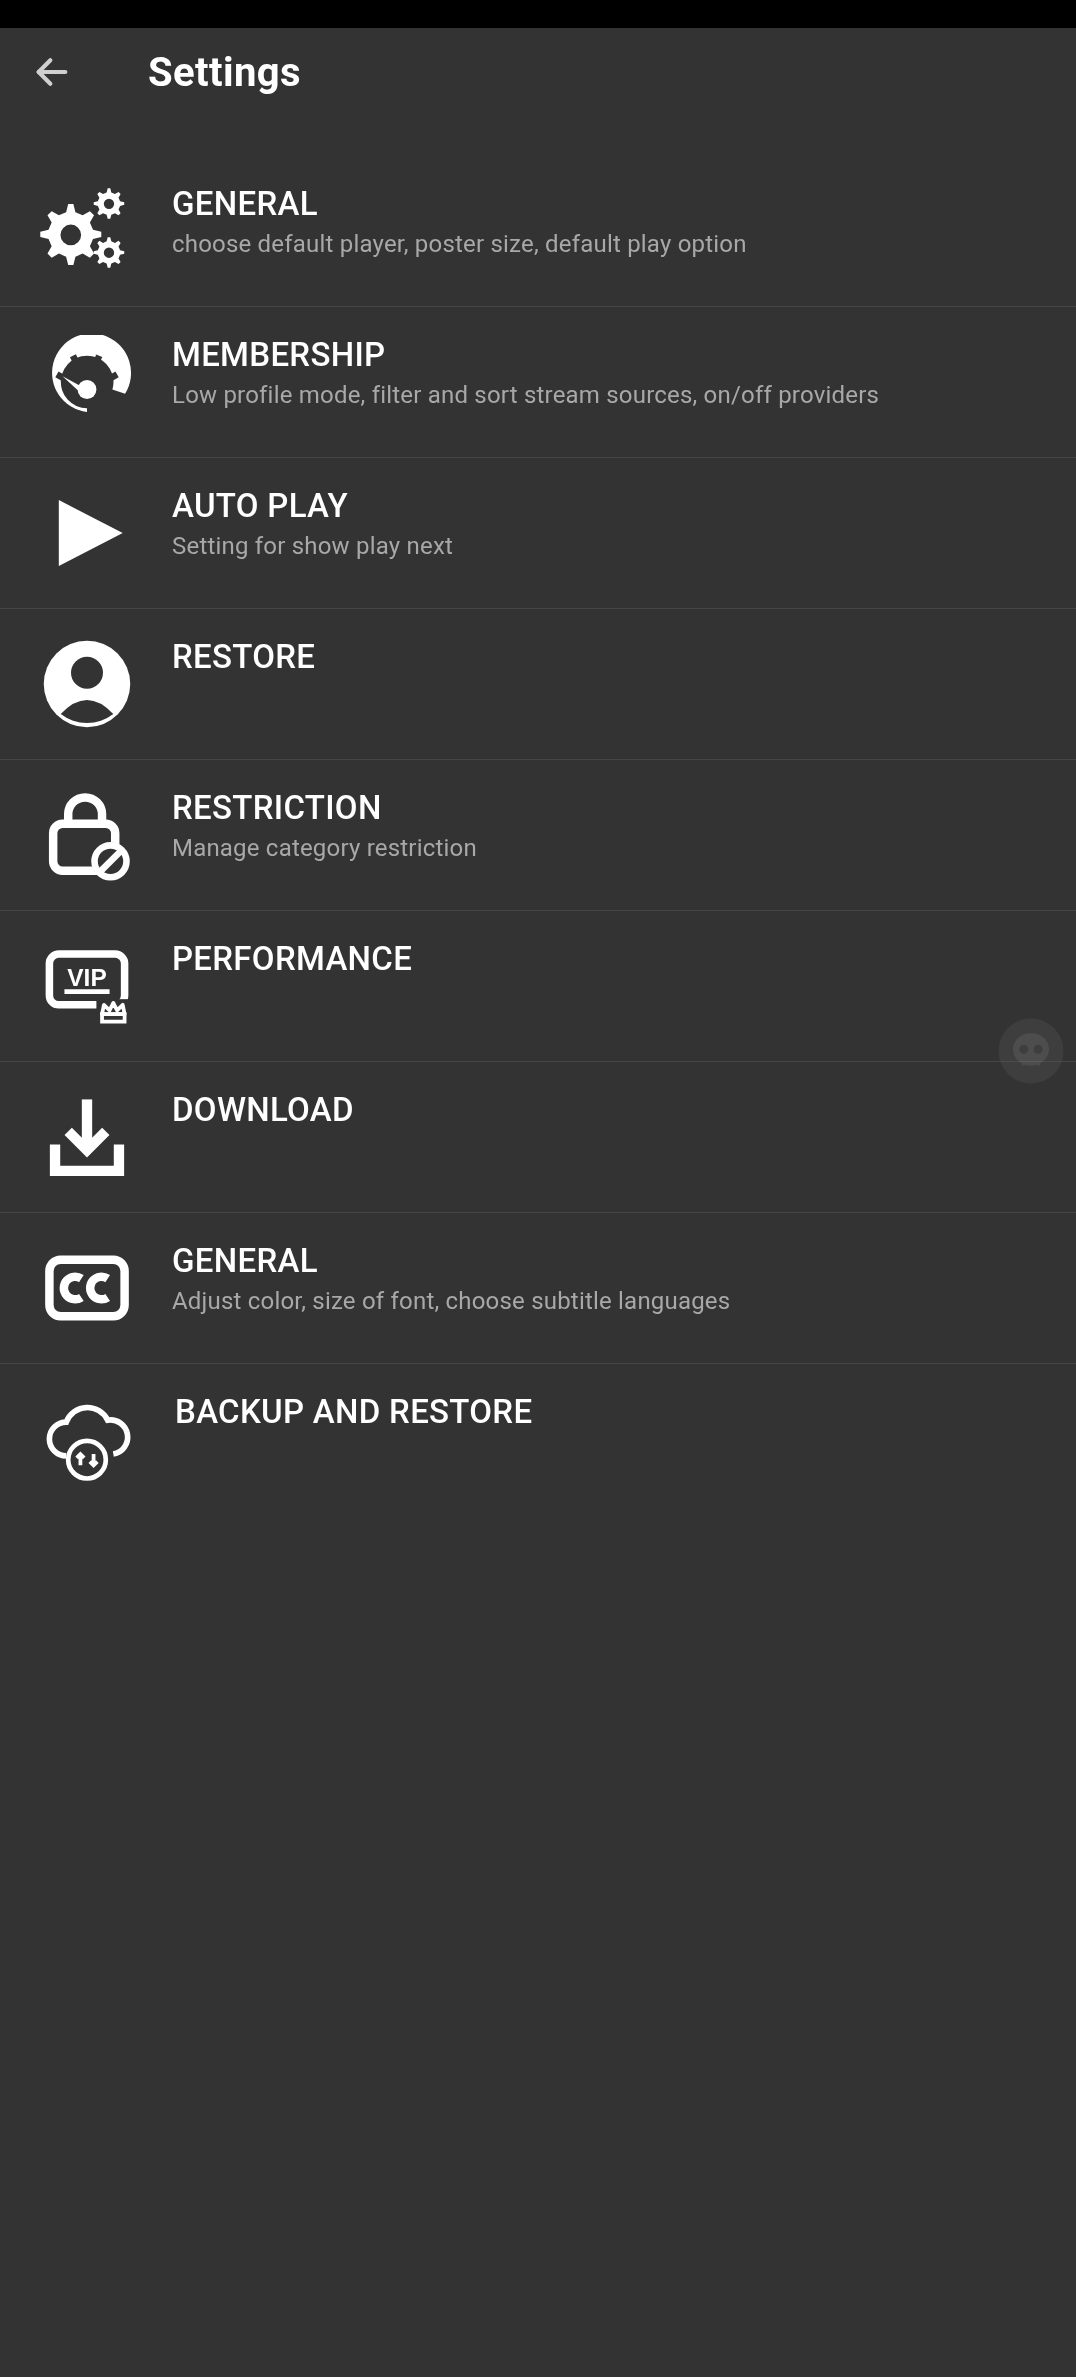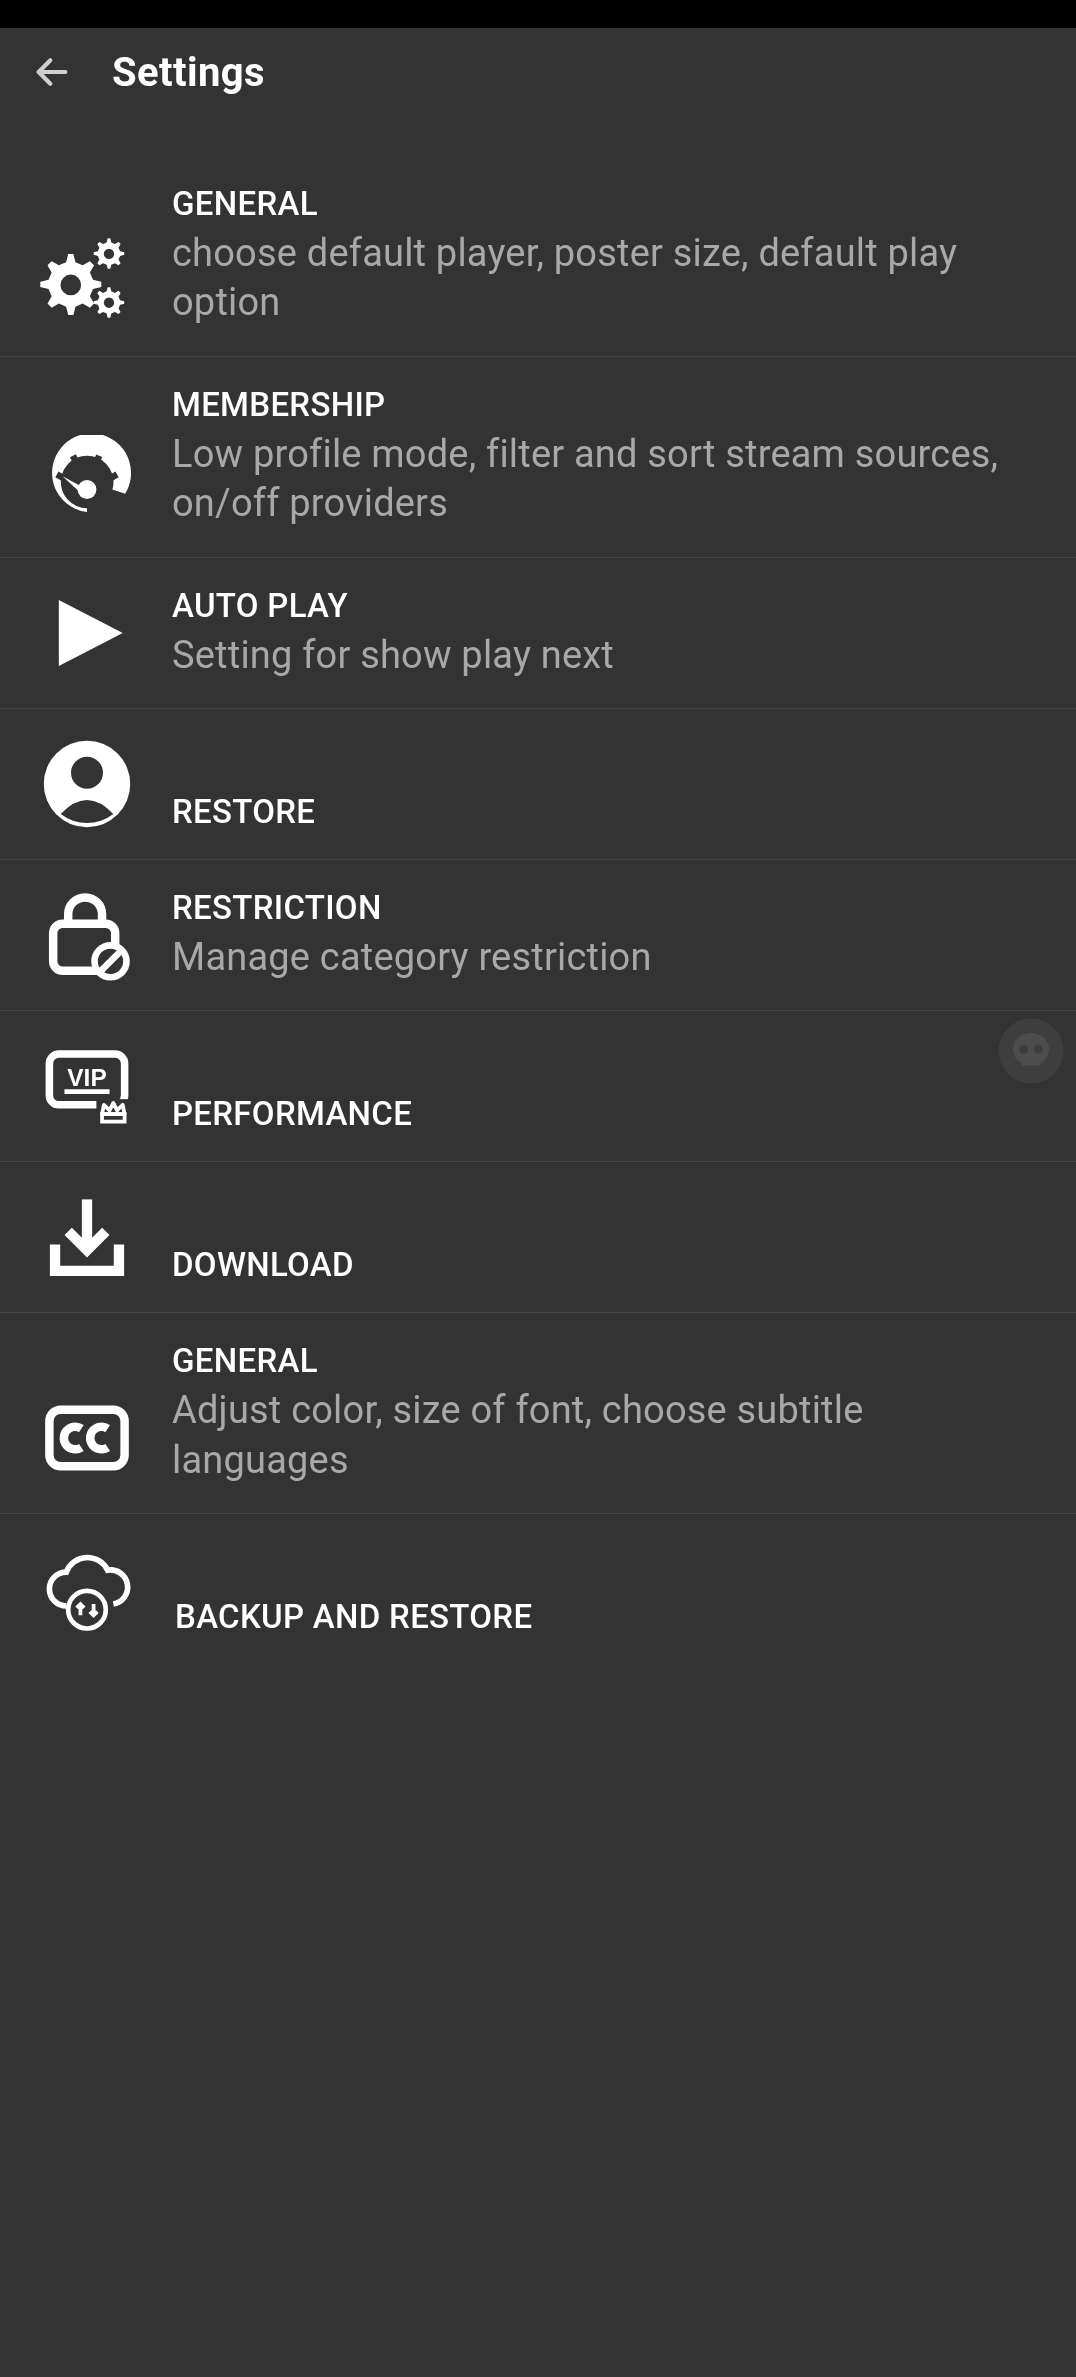--- a/index.html
+++ b/index.html
@@ -19,21 +19,21 @@
       background: #000;
     }
     .content {
       background: #333333;
       min-height: calc(2377px - 28px);
     }
     .header {
       display: flex;
       align-items: center;
       padding: 20px 28px 24px 28px;
-      gap: 36px;
+      gap: 72px;
     }
     .back-arrow {
       width: 48px;
       height: 48px;
       display: flex;
       align-items: center;
       justify-content: center;
       cursor: pointer;
     }
     .back-arrow svg {
@@ -45,21 +45,21 @@
       color: #fff;
       font-size: 40px;
       font-weight: 700;
       letter-spacing: 0.4px;
     }
     .settings-list {
       padding-top: 36px;
     }
     .settings-item {
       display: flex;
-      align-items: flex-end;
+      align-items: flex-start;
       padding: 28px 40px;
       border-bottom: 1px solid #454545;
       gap: 38px;
       cursor: pointer;
     }
     .settings-item:last-child {
       border-bottom: none;
       gap: 41px;
     }
     .item-icon {
@@ -79,21 +79,21 @@
       flex: 1;
     }
     .item-title {
       color: #fff;
       font-size: 33px;
       font-weight: 500;
       letter-spacing: 0.3px;
     }
     .item-subtitle {
       color: #a8a8a8;
-      font-size: 38px;
+      font-size: 24px;
       margin-top: 6px;
       line-height: 1.3;
       letter-spacing: 0.2px;
     }
     .watermark {
       position: absolute;
       right: 0;
       top: 1006px;
       width: 90px;
       height: 90px;

